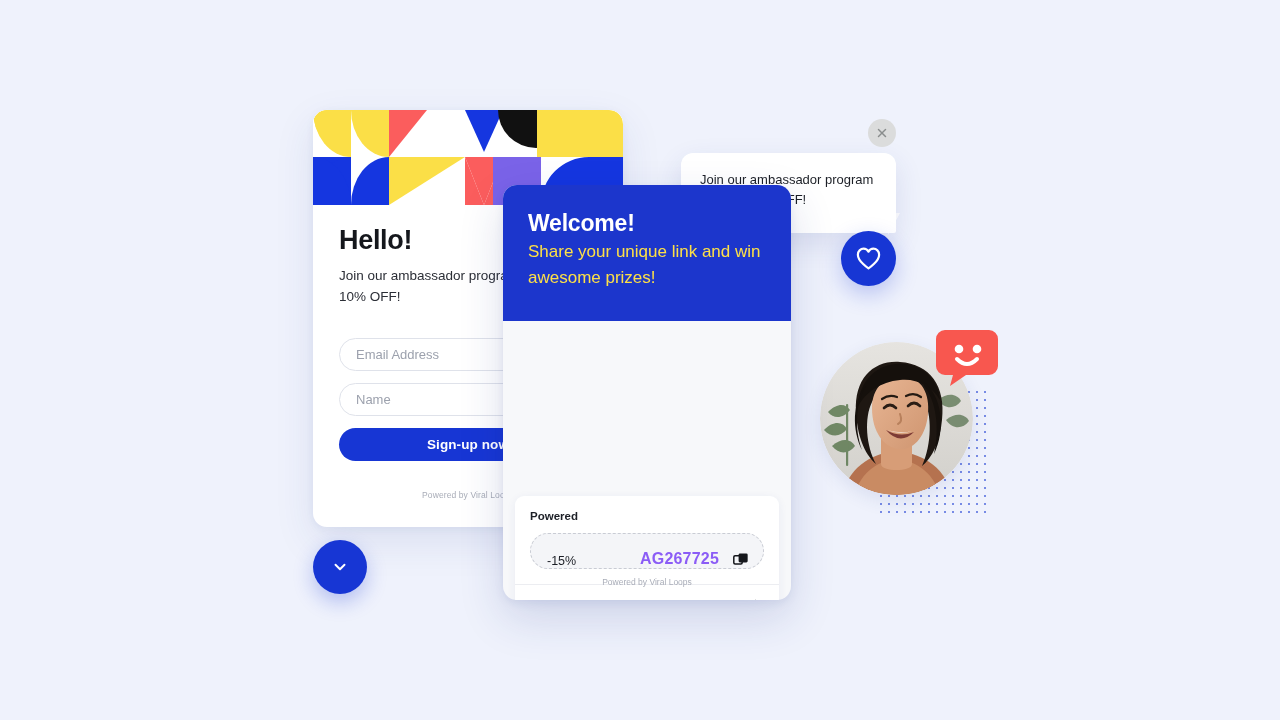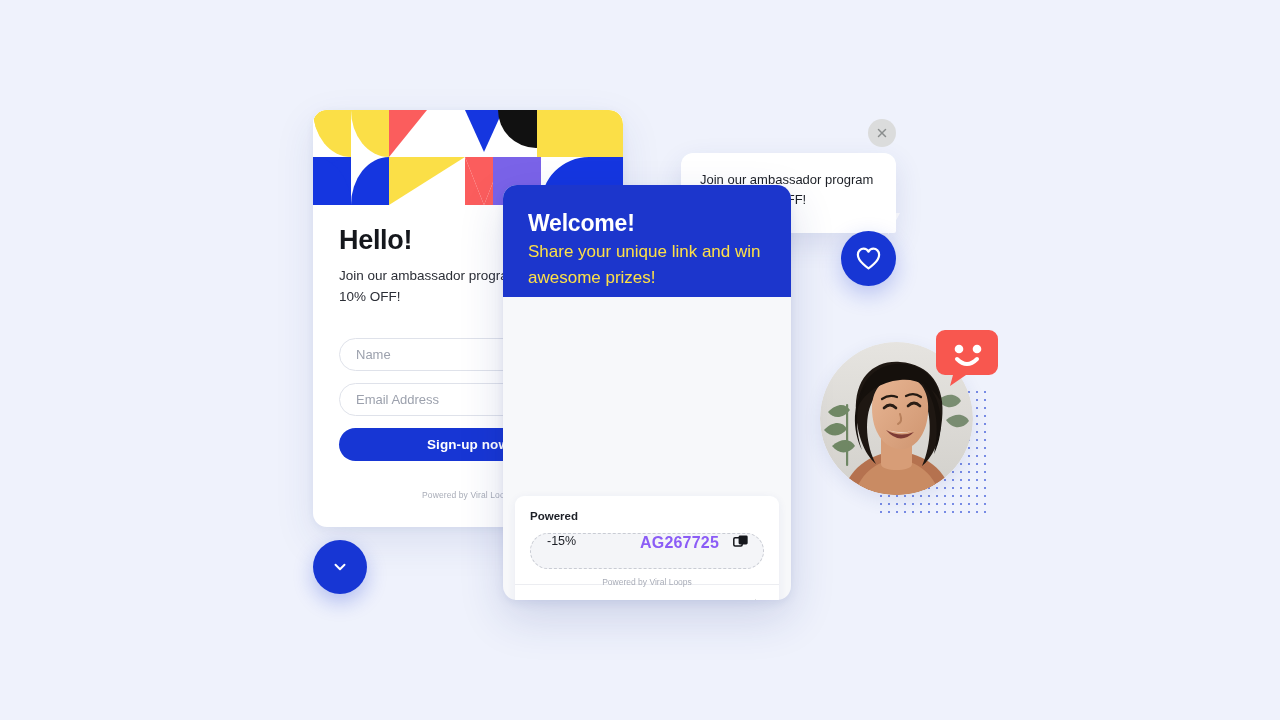--- a/index.html
+++ b/index.html
@@ -88,35 +88,35 @@
   }
 
   
   .welcome-card{
     position:absolute; left:503px; top:185px; width:288px; height:415px;
     border-radius:14px; overflow:hidden; z-index:10;
     background:#f7f8fa;
     box-shadow:0 18px 45px rgba(30,50,130,.16), 0 3px 10px rgba(30,50,130,.08);
   }
   .welcome-head{
-    background:#1c36cc; padding:25px 25px 30px 25px; height:112px;
+    background:#1c36cc; padding:25px 25px 30px 25px; height:136px;
   }
   .welcome-title{ font-size:23px; font-weight:700; color:#fff; letter-spacing:-.2px; }
   .welcome-sub{ font-size:17px; line-height:1.55; color:#fde047; margin-top:2px; }
 
   .panel{
     background:#fff; border-radius:9px; margin:0 12px;
     box-shadow:0 2px 10px rgba(40,60,140,.07);
   }
   .panel-coupons{ position:absolute; top:311px; left:0; right:0; }
   .coupons-inner{ padding:14px 15px 15px 15px; }
   .panel-label{ font-size:11.5px; font-weight:700; color:#1c1f26; }
   .coupon-chip{
     margin-top:11px; height:36px; border:1px dashed #c9ccd4; border-radius:18px;
-    background:#f4f5f8; display:flex; align-items:flex-start; padding:0 14px 0 16px;
+    background:#f4f5f8; display:flex; align-items:flex-end; padding:0 14px 0 16px;
     cursor:pointer;
   }
   .coupon-disc{ font-size:12.5px; color:#1c1f26; font-weight:400; }
   .coupon-code{ font-size:16px; font-weight:700; color:#8b5cf6; margin-left:auto; letter-spacing:.2px; }
   .divider{ height:1px; background:#ecedf1; margin:0; }
   .dash-row{
     display:flex; align-items:center; padding:14px 16px 15px 16px; cursor:pointer;
   }
   .chev-right{ margin-left:auto; }
   .welcome-powered{
@@ -175,22 +175,22 @@
           <path d="M228,95 A48,48 0 0 1 276,47 H228 Z" fill="#ffffff"></path>
         </g>
       </svg>
     </div>
 
     <div class="signup-body">
       <div class="hello">Hello!</div>
       <div class="hello-sub">Join our ambassador program and get 10% OFF!</div>
 
       <div class="fields">
+        <div class="field">Email Address</div>
         <div class="field">Name</div>
-        <div class="field">Email Address</div>
         <div class="signup-btn">Sign-up now</div>
       </div>
 
       <div class="powered">Powered by Viral Loops</div>
     </div>
   </div>
 
   <div class="fab-chevron">
     <svg width="18" height="18" viewBox="0 0 24 24" fill="none" stroke="#ffffff" stroke-width="2.6" stroke-linecap="round" stroke-linejoin="round">
       <polyline points="6 9 12 15 18 9"></polyline>

